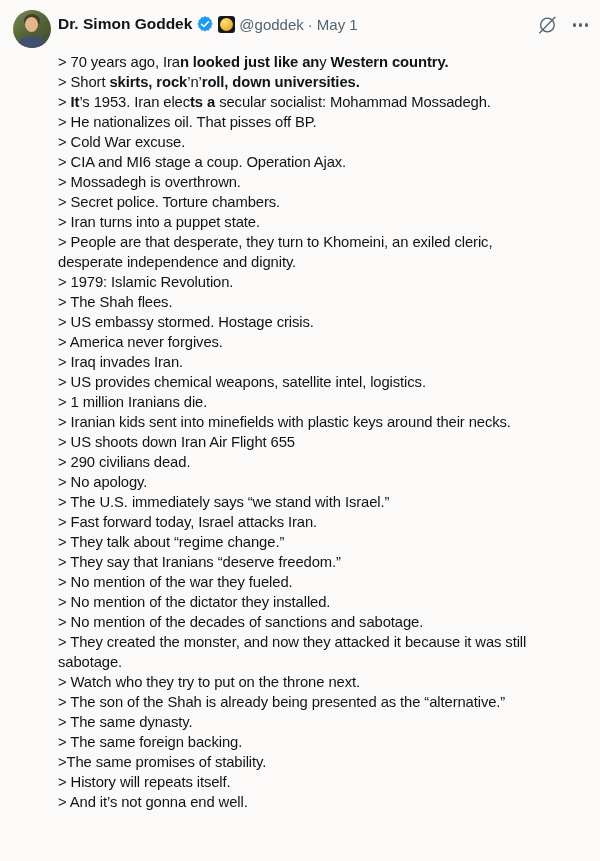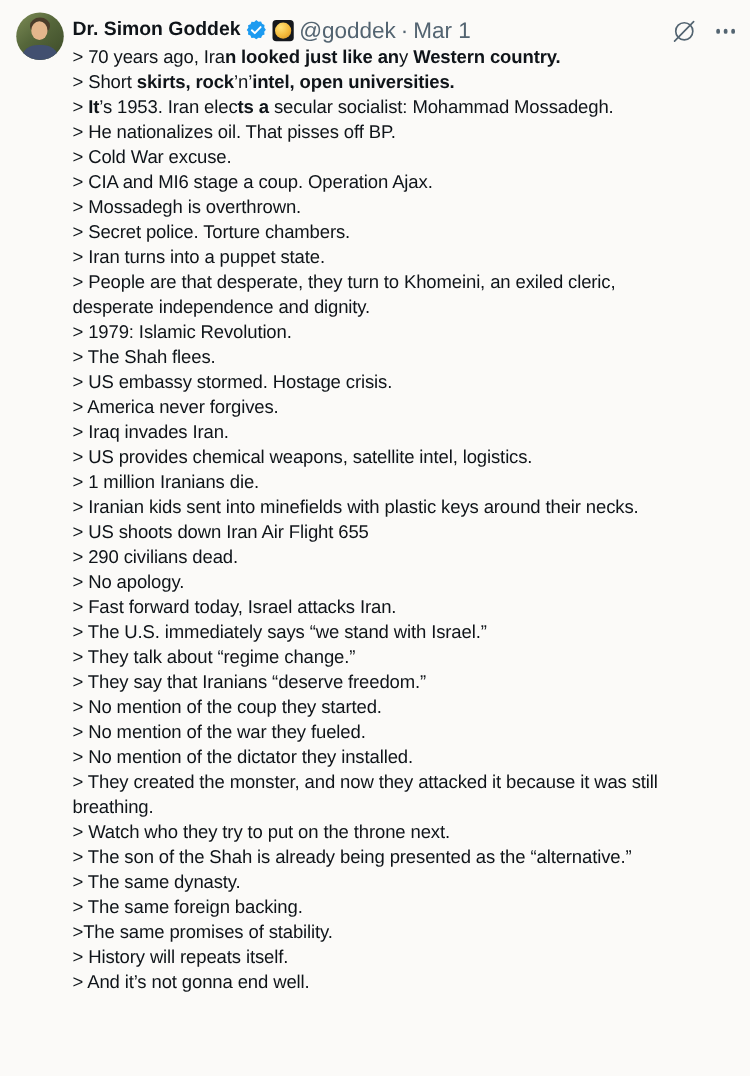--- a/index.html
+++ b/index.html
@@ -31,31 +31,31 @@
   .display-name { font-weight:700; font-size:15.5px; color:#0f1419; cursor:pointer; }
   .verified { width:18px; height:18px; display:inline-flex; }
   .affiliate {
     width:17px; height:17px; border-radius:3px; background:#15181d;
     display:inline-flex; align-items:center; justify-content:center; cursor:pointer;
   }
   .affiliate .coin {
     width:13px; height:13px; border-radius:50%;
     background:radial-gradient(circle at 35% 30%, #ffe27a 0%, #f3b93a 55%, #cf8a22 100%);
   }
-  .handle-group { color:#536471; font-size:18px; display:inline-flex; gap:4px; }
+  .handle-group { color:#536471; font-size:15px; display:inline-flex; gap:4px; }
   .handle, .post-date { cursor:pointer; }
 
   .header-actions { position:absolute; right:0; top:6px; display:flex; align-items:center; gap:16px; }
   .grok-icon { width:20px; height:20px; cursor:pointer; display:inline-flex; }
   .more-icon { display:inline-flex; gap:2.5px; align-items:center; cursor:pointer; height:20px; }
   .more-icon i { width:3.5px; height:3.5px; border-radius:50%; background:#536471; display:block; }
 
   
   .body-text {
-    position:absolute; left:58px; top:36px; right:8px;
+    position:absolute; left:58px; top:52px; right:8px;
     font-size:14.8px; line-height:20px; color:#0f1419;
     letter-spacing:-0.1px;
   }
   .line { white-space:nowrap; }
   .line .b { font-weight:700; }
 </style>
 </head>
 <body>
 
 <div class="tweet-card">
@@ -78,21 +78,21 @@
         </svg>
       </span>
 
       <span class="affiliate">
         <span class="coin"></span>
       </span>
 
       <span class="handle-group">
         <span class="handle">@goddek</span>
         <span class="sep">·</span>
-        <span class="post-date">Mar 1</span>
+        <span class="post-date">May 1</span>
       </span>
     </div>
 
     <div class="header-actions">
       <span class="grok-icon">
         <svg viewBox="0 0 24 24" width="20" height="20">
           <circle cx="12.5" cy="12" r="8.2" fill="none" stroke="#536471" stroke-width="1.6"></circle>
           <line x1="3.2" y1="21.5" x2="21.5" y2="2.8" stroke="#536471" stroke-width="1.6" stroke-linecap="round"></line>
         </svg>
       </span>
@@ -100,50 +100,50 @@
         <i></i>
           <i></i>
           <i></i>
       </span>
     </div>
 
   </div>
 
   <div class="body-text">
       <div class="line"><span>&gt; 70 years ago, Ira</span><span class="b">n looked just like an</span><span>y </span><span class="b">Western country.</span></div>
-      <div class="line"><span>&gt; Short </span><span class="b">skirts, rock</span><span>’n’</span><span class="b">intel, open universities.</span></div>
+      <div class="line"><span>&gt; Short </span><span class="b">skirts, rock</span><span>’n’</span><span class="b">roll, down universities.</span></div>
       <div class="line"><span>&gt; </span><span class="b">It</span><span>’s 1953. Iran elec</span><span class="b">ts a</span><span> secular socialist: Mohammad Mossadegh.</span></div>
       <div class="line"><span>&gt; He nationalizes oil. That pisses off BP.</span></div>
       <div class="line"><span>&gt; Cold War excuse.</span></div>
       <div class="line"><span>&gt; CIA and MI6 stage a coup. Operation Ajax.</span></div>
       <div class="line"><span>&gt; Mossadegh is overthrown.</span></div>
       <div class="line"><span>&gt; Secret police. Torture chambers.</span></div>
       <div class="line"><span>&gt; Iran turns into a puppet state.</span></div>
       <div class="line"><span>&gt; People are that desperate, they turn to Khomeini, an exiled cleric,</span></div>
       <div class="line"><span>desperate independence and dignity.</span></div>
       <div class="line"><span>&gt; 1979: Islamic Revolution.</span></div>
       <div class="line"><span>&gt; The Shah flees.</span></div>
       <div class="line"><span>&gt; US embassy stormed. Hostage crisis.</span></div>
       <div class="line"><span>&gt; America never forgives.</span></div>
       <div class="line"><span>&gt; Iraq invades Iran.</span></div>
       <div class="line"><span>&gt; US provides chemical weapons, satellite intel, logistics.</span></div>
       <div class="line"><span>&gt; 1 million Iranians die.</span></div>
       <div class="line"><span>&gt; Iranian kids sent into minefields with plastic keys around their necks.</span></div>
       <div class="line"><span>&gt; US shoots down Iran Air Flight 655</span></div>
       <div class="line"><span>&gt; 290 civilians dead.</span></div>
       <div class="line"><span>&gt; No apology.</span></div>
+      <div class="line"><span>&gt; The U.S. immediately says “we stand with Israel.”</span></div>
       <div class="line"><span>&gt; Fast forward today, Israel attacks Iran.</span></div>
-      <div class="line"><span>&gt; The U.S. immediately says “we stand with Israel.”</span></div>
       <div class="line"><span>&gt; They talk about “regime change.”</span></div>
       <div class="line"><span>&gt; They say that Iranians “deserve freedom.”</span></div>
-      <div class="line"><span>&gt; No mention of the coup they started.</span></div>
       <div class="line"><span>&gt; No mention of the war they fueled.</span></div>
       <div class="line"><span>&gt; No mention of the dictator they installed.</span></div>
+      <div class="line"><span>&gt; No mention of the decades of sanctions and sabotage.</span></div>
       <div class="line"><span>&gt; They created the monster, and now they attacked it because it was still</span></div>
-      <div class="line"><span>breathing.</span></div>
+      <div class="line"><span>sabotage.</span></div>
       <div class="line"><span>&gt; Watch who they try to put on the throne next.</span></div>
       <div class="line"><span>&gt; The son of the Shah is already being presented as the “alternative.”</span></div>
       <div class="line"><span>&gt; The same dynasty.</span></div>
       <div class="line"><span>&gt; The same foreign backing.</span></div>
       <div class="line"><span>&gt;The same promises of stability.</span></div>
       <div class="line"><span>&gt; History will repeats itself.</span></div>
       <div class="line"><span>&gt; And it’s not gonna end well.</span></div>
     </div>
 
 </div>

